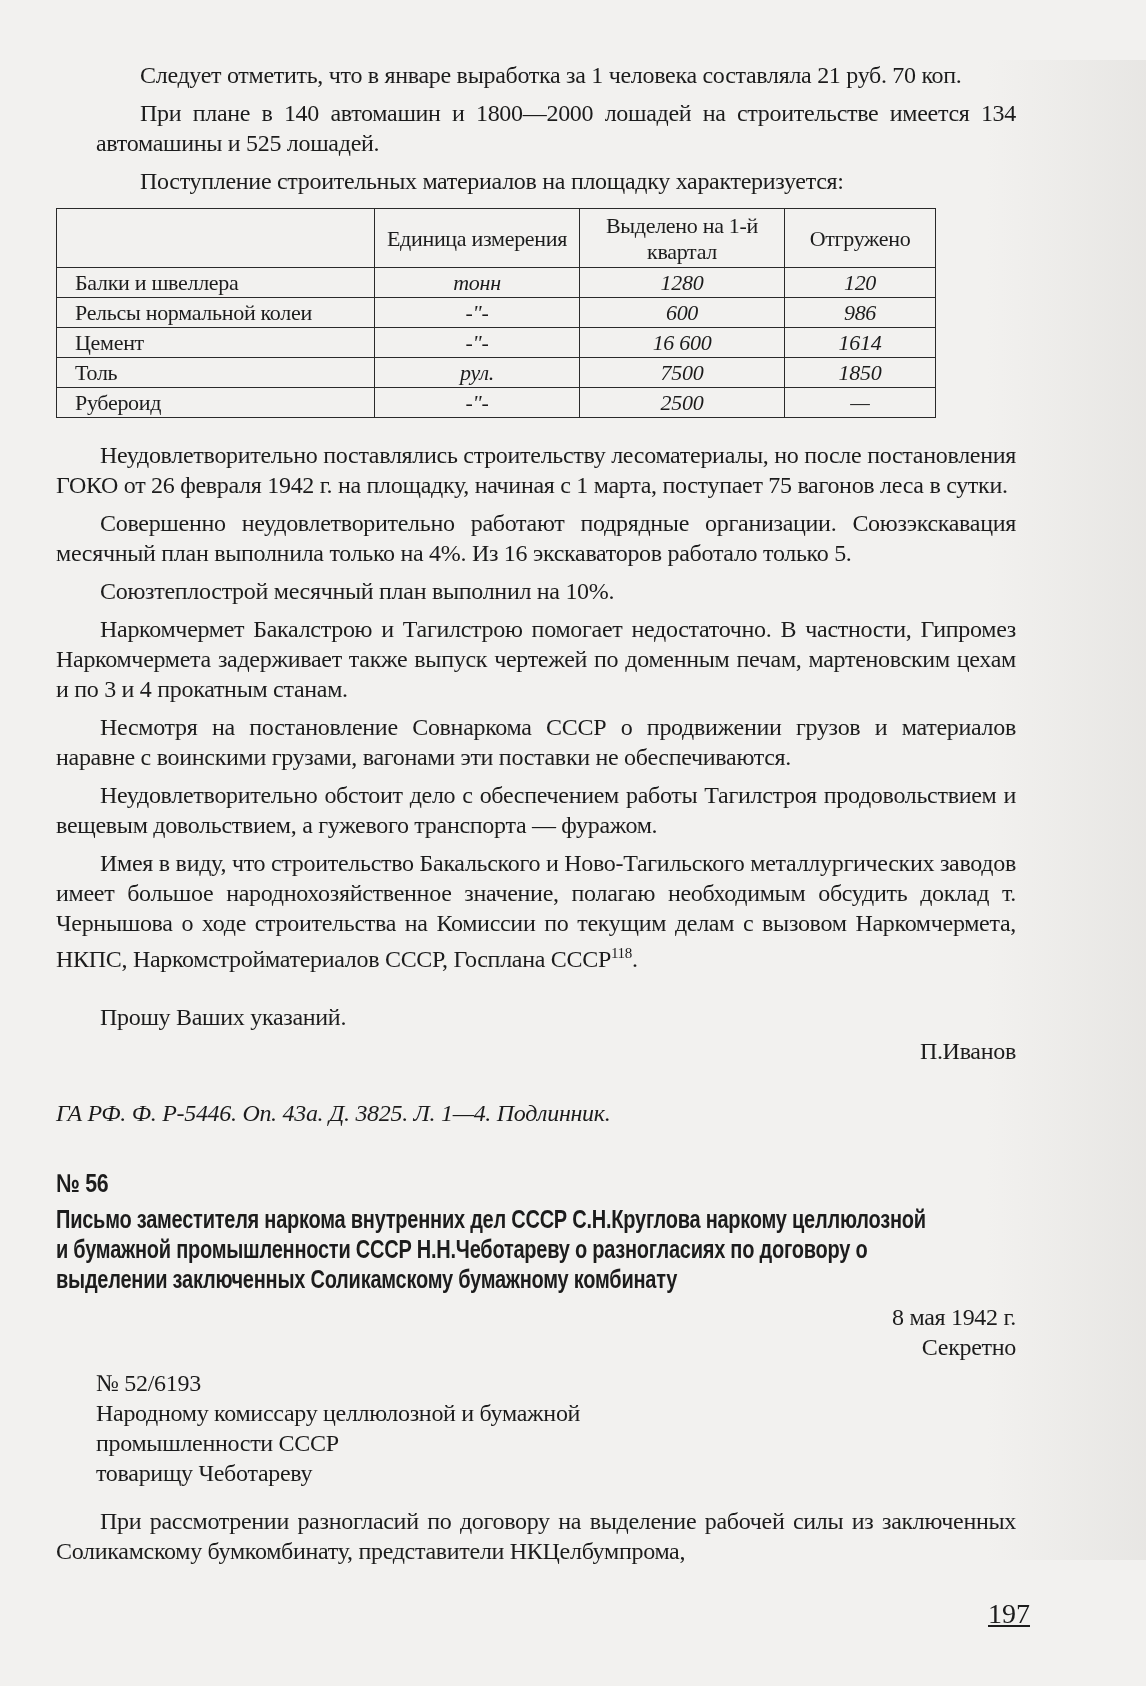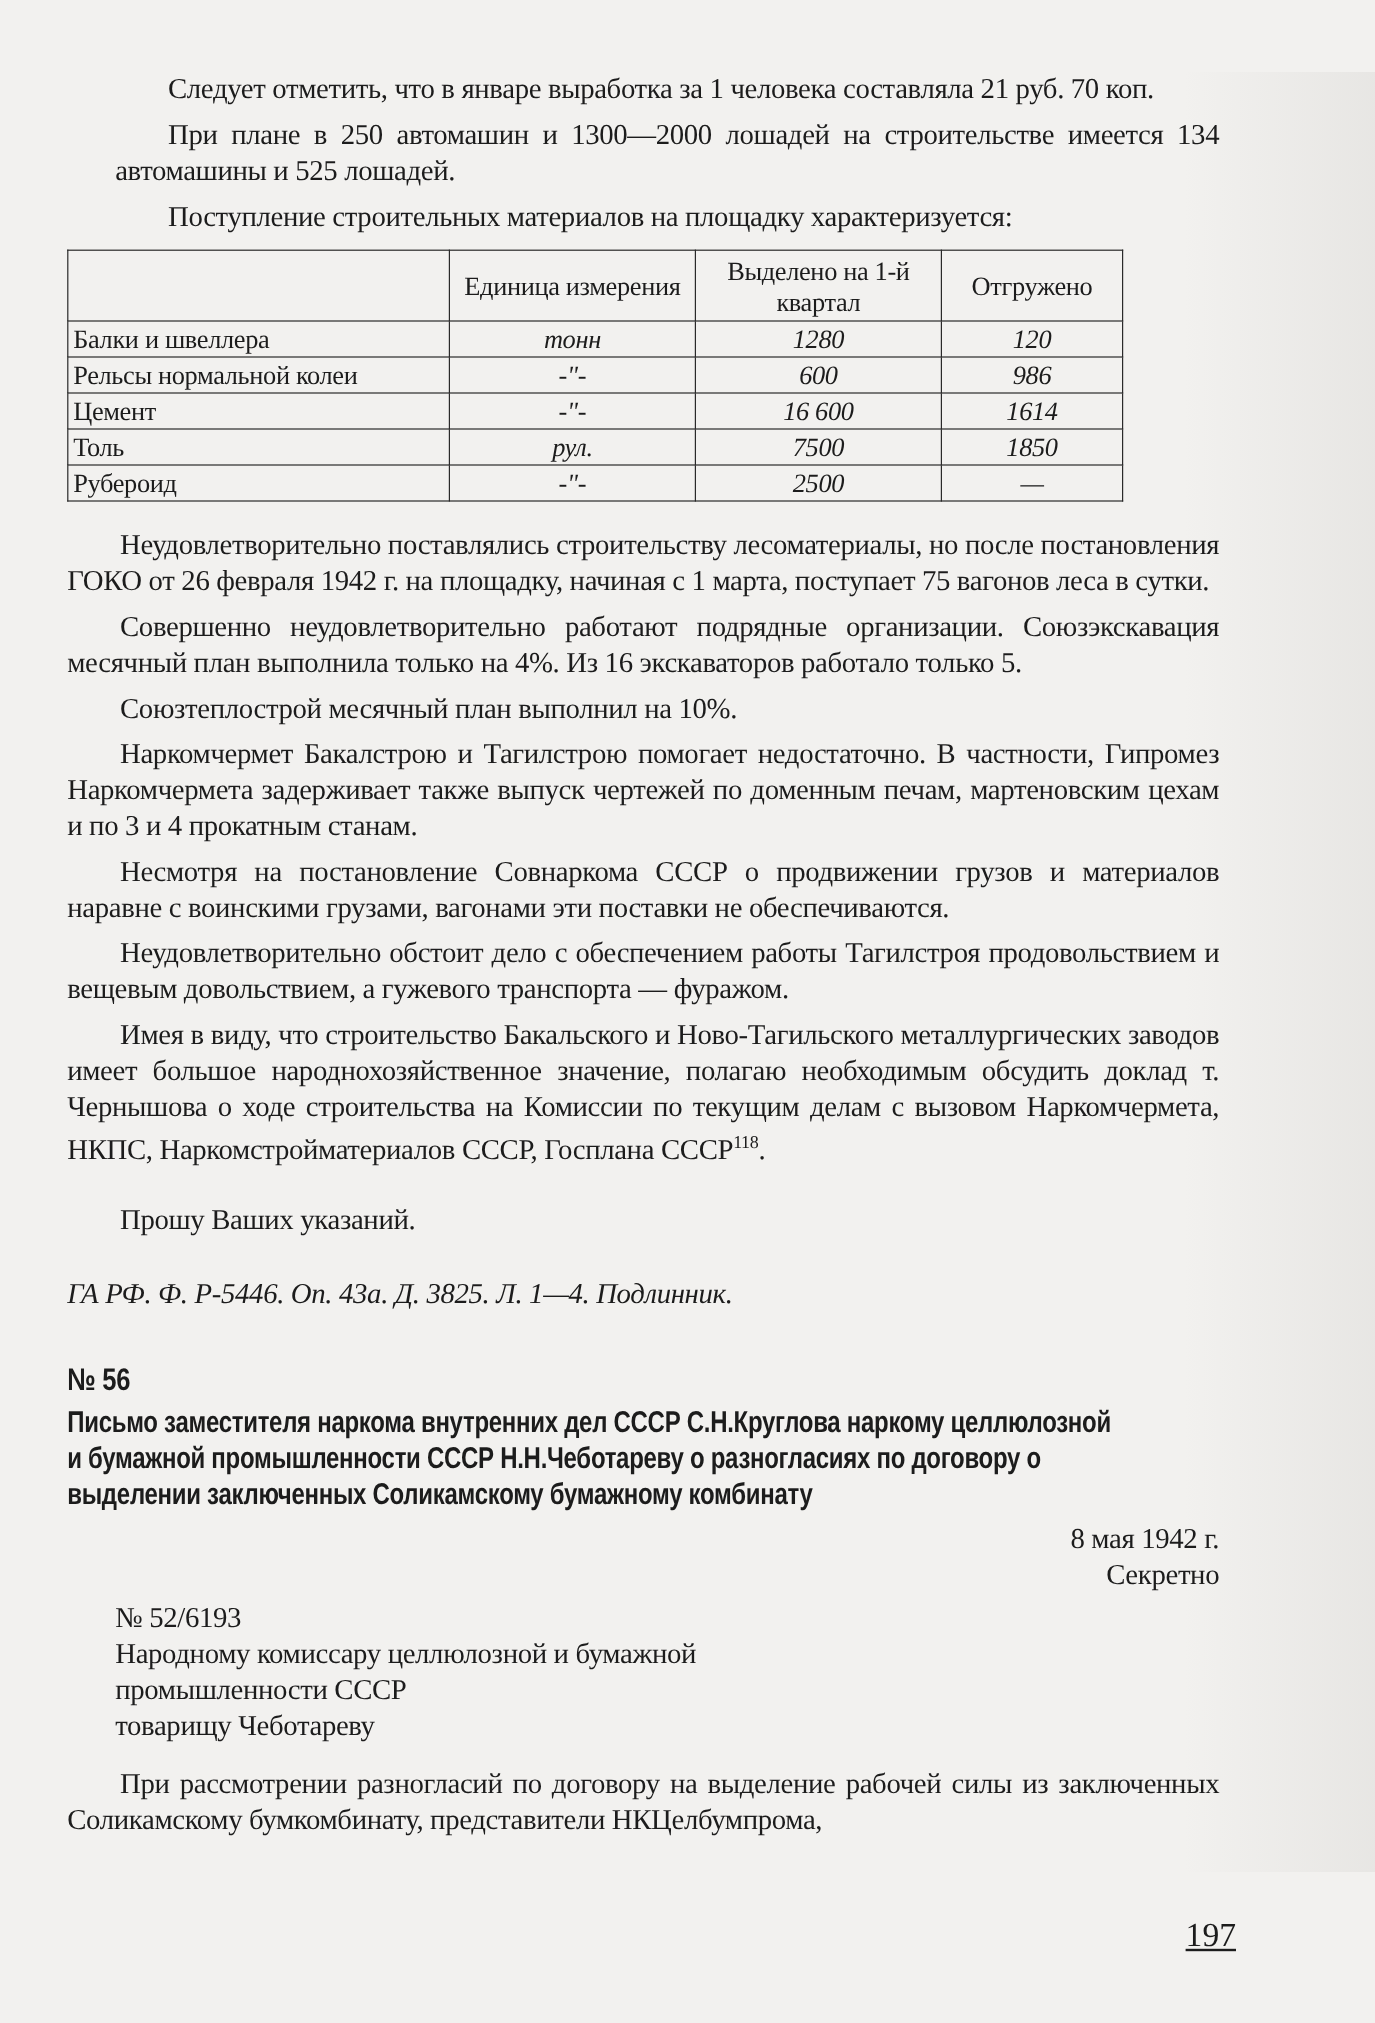--- a/index.html
+++ b/index.html
@@ -23,21 +23,21 @@
     .gap { margin-top: 8px; }
     table.supply {
       border-collapse: collapse;
       width: 880px;
       margin: 12px 0 0 -40px;
       font-size: 22px;
       line-height: 26px;
     }
     table.supply th, table.supply td {
       border: 1.5px solid #2a2a2a;
-      padding: 0 4px;
+      padding: 0 18px;
       font-weight: normal;
     }
     table.supply th { text-align: center; line-height: 26px; padding: 4px 6px 2px; }
     table.supply td { height: 29px; }
     table.supply td.c { text-align: center; font-style: italic; }
     table.supply col.c1 { width: 318px; }
     table.supply col.c2 { width: 205px; }
     table.supply col.c3 { width: 205px; }
     .closing { margin-top: 28px; }
     .signature { text-align: right; margin-top: 4px; }
@@ -83,21 +83,21 @@
       pointer-events: none;
     }
   </style>
 </head>
 <body>
 
 <div class="bleed"></div>
 
 <div class="page">
   <p class="indent">Следует отметить, что в январе выработка за 1 человека составляла 21 руб. 70 коп.</p>
-  <p class="indent gap">При плане в 250 автомашин и 1300—2000 лошадей на строительстве имеется 134 автомашины и 525 лошадей.</p>
+  <p class="indent gap">При плане в 140 автомашин и 1800—2000 лошадей на строительстве имеется 134 автомашины и 525 лошадей.</p>
   <p class="indent gap">Поступление строительных материалов на площадку характеризуется:</p>
 
   <table class="supply">
     <colgroup>
         <col class="c1">
         <col class="c2">
         <col class="c3">
         <col>
       </colgroup>
     <thead>
@@ -145,20 +145,21 @@
   <div style="margin-left:-40px; margin-top:22px;">
     <p class="indent">Неудовлетворительно поставлялись строительству лесоматериалы, но после постановления ГОКО от 26 февраля 1942 г. на площадку, начиная с 1 марта, поступает 75 вагонов леса в сутки.</p>
     <p class="indent gap">Совершенно неудовлетворительно работают подрядные организации. Союзэкскавация месячный план выполнила только на 4%. Из 16 экскаваторов работало только 5.</p>
     <p class="indent gap">Союзтеплострой месячный план выполнил на 10%.</p>
     <p class="indent gap">Наркомчермет Бакалстрою и Тагилстрою помогает недостаточно. В частности, Гипромез Наркомчермета задерживает также выпуск чертежей по доменным печам, мартеновским цехам и по 3 и 4 прокатным станам.</p>
     <p class="indent gap">Несмотря на постановление Совнаркома СССР о продвижении грузов и материалов наравне с воинскими грузами, вагонами эти поставки не обеспечиваются.</p>
     <p class="indent gap">Неудовлетворительно обстоит дело с обеспечением работы Тагилстроя продовольствием и вещевым довольствием, а гужевого транспорта — фуражом.</p>
     <p class="indent gap"><span>Имея в виду, что строительство Бакальского и Ново-Тагильского металлургических заводов имеет большое народнохозяйственное значение, полагаю необходимым обсудить доклад т. Чернышова о ходе строительства на Комиссии по текущим делам с вызовом Наркомчермета, НКПС, Наркомстройматериалов СССР, Госплана СССР</span><sup style="font-size:15px;">118</sup><span>.</span></p>
 
     <p class="indent closing">Прошу Ваших указаний.</p>
+    <p class="signature">П.Иванов</p>
   </div>
 
   <p class="source">ГА РФ. Ф. Р-5446. Оп. 43а. Д. 3825. Л. 1—4. Подлинник.</p>
 
   <div class="doc-num">№ 56</div>
   <div class="doc-title">Письмо заместителя наркома внутренних дел СССР С.Н.Круглова наркому целлюлозной и бумажной промышленности СССР Н.Н.Чеботареву о разногласиях по договору о выделении заключенных Соликамскому бумажному комбинату</div>
 
   <p class="right date">8 мая 1942 г.</p>
   <p class="right">Секретно</p>
 

